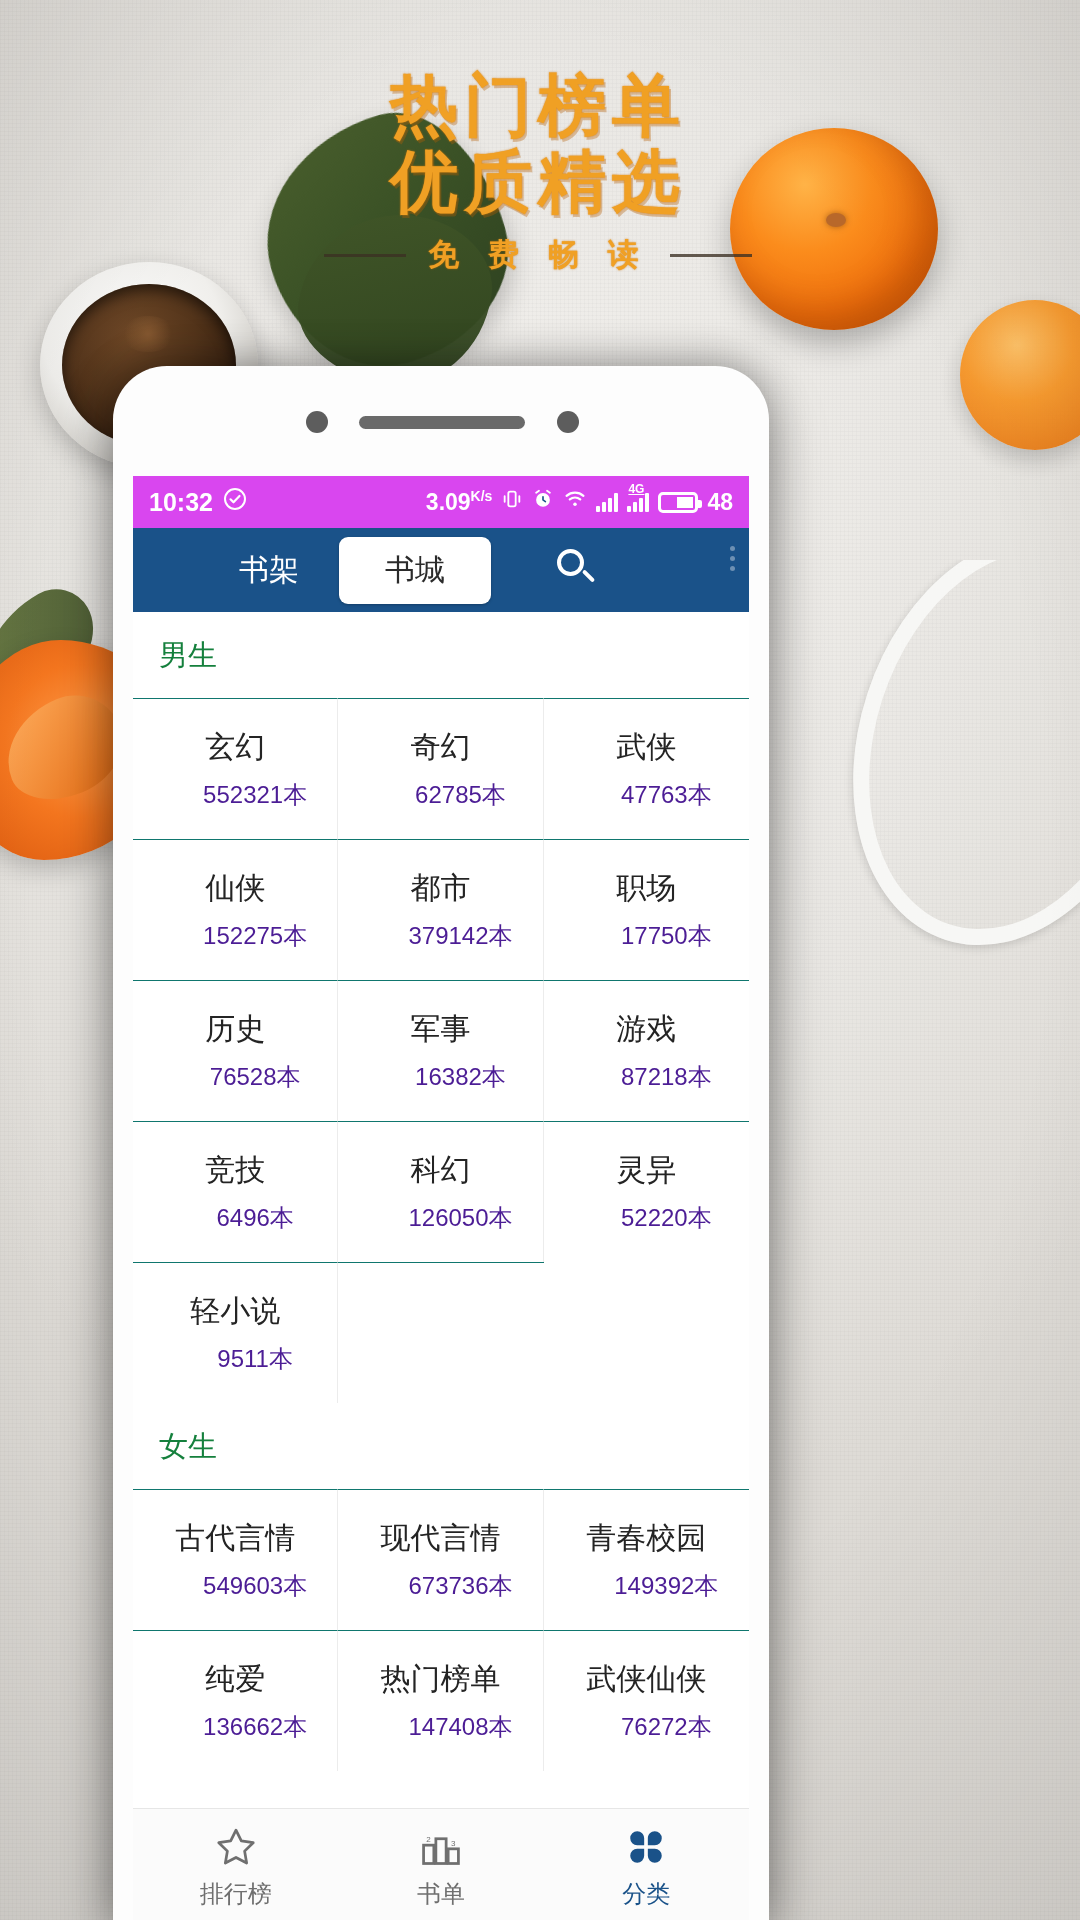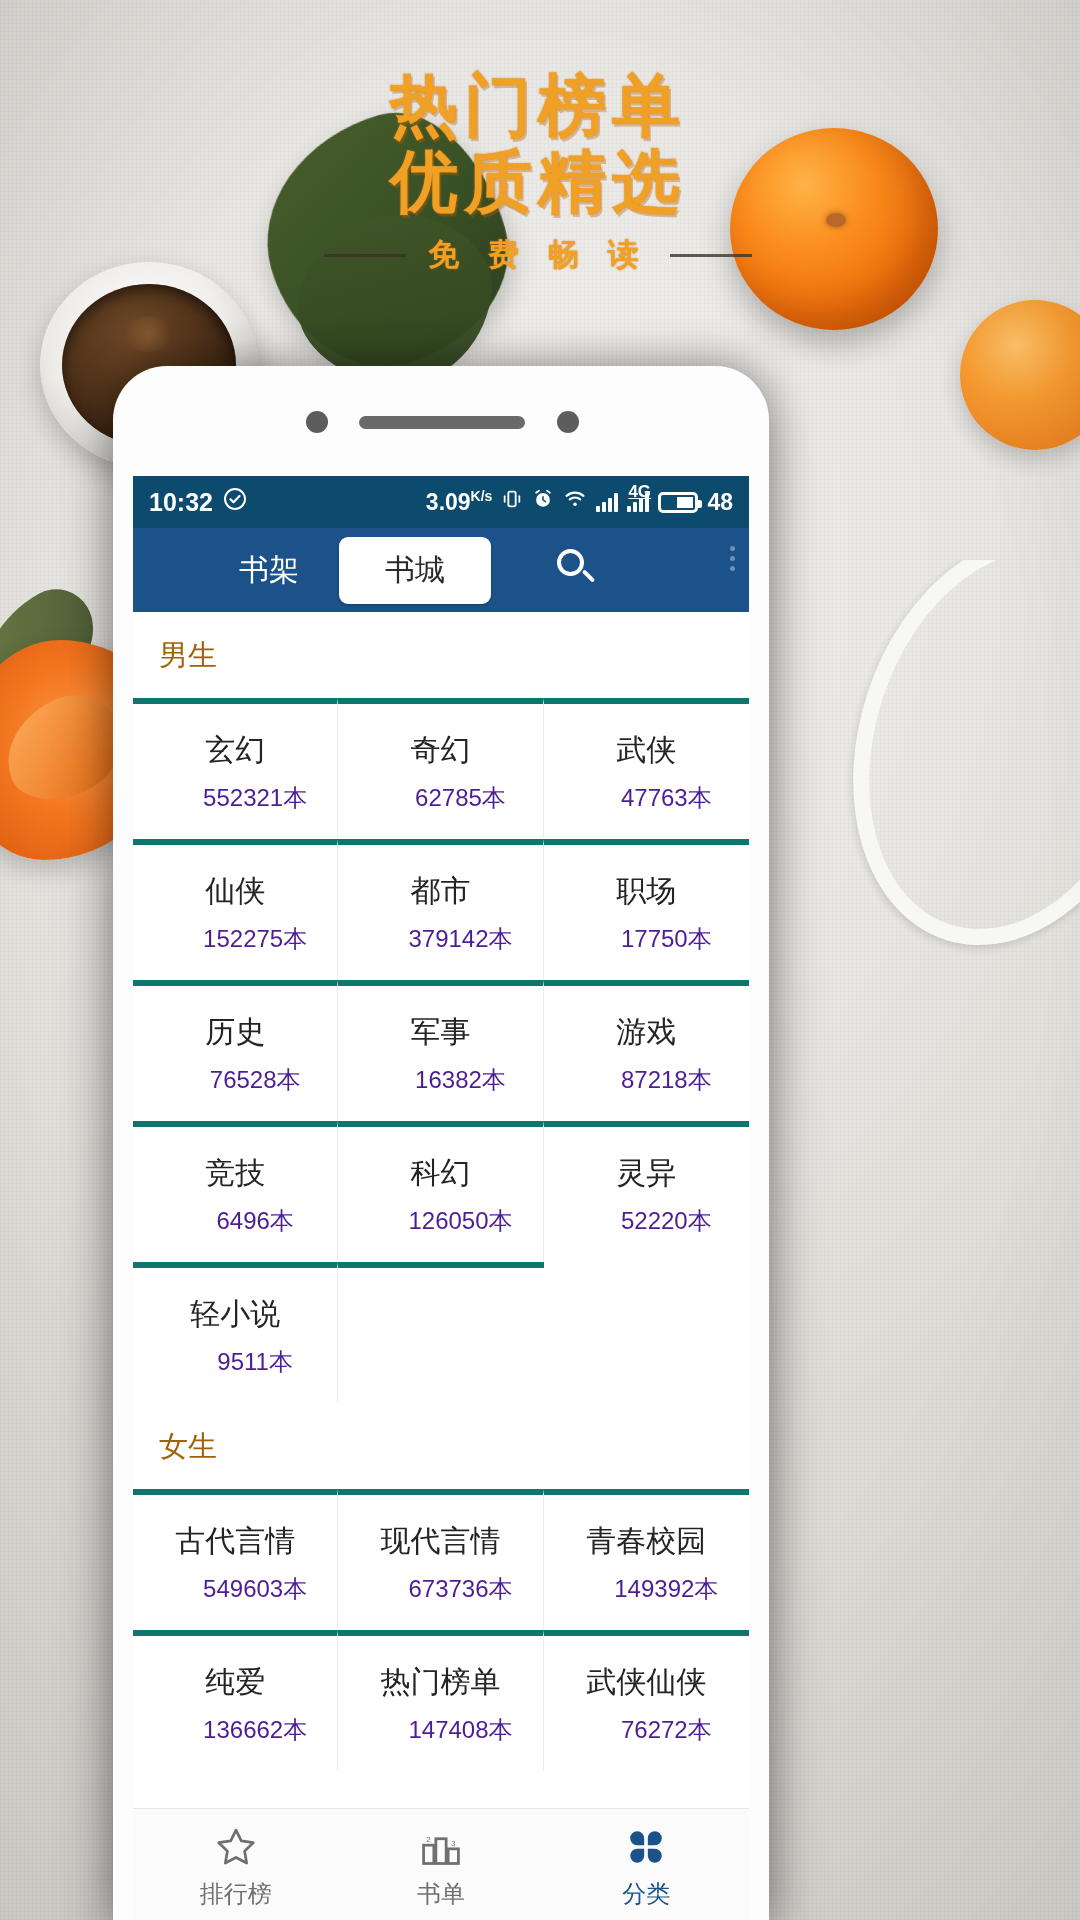--- a/index.html
+++ b/index.html
@@ -89,54 +89,54 @@
     box-shadow:0 -4px 40px rgba(0,0,0,.30), 0 20px 60px rgba(0,0,0,.28);
     z-index:8;overflow:hidden;}
   #phone-top{height:110px;position:relative;}
   #cam-l{position:absolute;left:193px;top:45px;width:22px;height:22px;border-radius:50%;background:#5d5d5d;}
   #speaker{position:absolute;left:246px;top:50px;width:166px;height:13px;border-radius:7px;background:#6a6a6a;}
   #cam-r{position:absolute;left:444px;top:45px;width:22px;height:22px;border-radius:50%;background:#5d5d5d;}
 
   #screen{position:absolute;left:20px;top:110px;width:616px;height:1450px;background:#fff;overflow:hidden;}
 
   
-  #statusbar{height:52px;background:#0c4a6e;display:flex;align-items:center;
+  #statusbar{height:52px;background:#d946ef;display:flex;align-items:center;
     padding:16px 16px;color:#fff;font-size:25px;font-weight:bold;}
   #sb-left{display:flex;align-items:center;gap:10px;}
   #sb-right{margin-left:auto;display:flex;align-items:center;gap:9px;font-size:23px;}
   .ico{display:inline-block;}
   .kbs{font-size:14px;vertical-align:super;font-weight:bold;}
   #batt{width:40px;height:21px;border:3px solid #fff;border-radius:5px;position:relative;display:inline-block;}
   #batt:after{content:"";position:absolute;right:-7px;top:5px;width:4px;height:8px;background:#fff;border-radius:0 2px 2px 0;}
   #batt i{position:absolute;right:2px;top:2px;bottom:2px;width:48%;background:#fff;display:block;}
   .bars{display:inline-flex;align-items:flex-end;gap:2px;height:20px;}
   .bars b{width:4px;background:#fff;border-radius:1px;display:block;}
   .bars b:nth-child(1){height:6px;} .bars b:nth-child(2){height:10px;}
   .bars b:nth-child(3){height:14px;} .bars b:nth-child(4){height:19px;}
   #g4{position:relative;display:inline-flex;align-items:flex-end;}
-  #g4 em{position:absolute;top:-10px;left:1px;font-size:17px;font-style:normal;font-weight:bold;text-decoration:underline;}
+  #g4 em{position:absolute;top:-10px;left:1px;font-size:12px;font-style:normal;font-weight:bold;text-decoration:underline;}
 
   
   #appbar{height:84px;background:#1a5289;display:flex;align-items:center;position:relative;}
   #tab-shelf{color:#fff;font-size:30px;margin-left:106px;}
   #tab-store{margin-left:40px;background:#fff;color:#2b2b2b;font-size:30px;
     padding:13px 46px;border-radius:9px;box-shadow:0 1px 3px rgba(0,0,0,.25);}
   #search-btn{margin-left:66px;width:42px;height:42px;position:relative;}
   #search-btn i{position:absolute;left:0;top:0;width:27px;height:27px;border:4px solid #fff;border-radius:50%;}
   #search-btn u{position:absolute;left:24px;top:25px;width:15px;height:4px;background:#fff;
     border-radius:2px;transform:rotate(45deg);}
   #more-btn{position:absolute;right:14px;top:18px;display:flex;flex-direction:column;gap:5px;}
   #more-btn s{width:5px;height:5px;border-radius:50%;background:#6d90b3;text-decoration:none;}
 
   
   #content{height:1230px;overflow:hidden;background:#fff;}
-  .sec-title{font-size:29px;color:#a16207;padding:24px 0 22px 26px;}
+  .sec-title{font-size:29px;color:#15803d;padding:24px 0 22px 26px;}
   .grid{display:grid;grid-template-columns:repeat(3,1fr);}
   .cell{height:141px;display:flex;flex-direction:column;align-items:center;justify-content:center;
-    border-top:6px solid #0f766e;border-right:1px solid #ececec;}
+    border-top:1px solid #0f766e;border-right:1px solid #ececec;}
   .grid .cell:nth-child(3n){border-right:none;}
   .cell .nm{font-size:30px;color:#242424;margin-bottom:11px;}
   .cell .ct{font-size:24px;color:#4c1d95;margin-left:40px;}
   .cell.empty{border-right:none;}
 
   
   #bottomnav{position:absolute;left:0;right:0;bottom:0;height:118px;background:#fbfbfb;
     border-top:1px solid #e6e6e6;display:flex;}
   .nav{flex:1;display:flex;flex-direction:column;align-items:center;justify-content:center;gap:9px;}
   .nav span{font-size:24px;color:#6f6f6f;}

